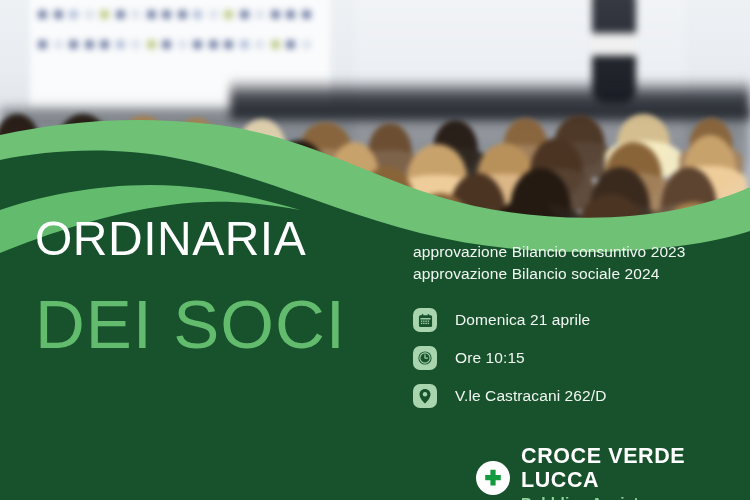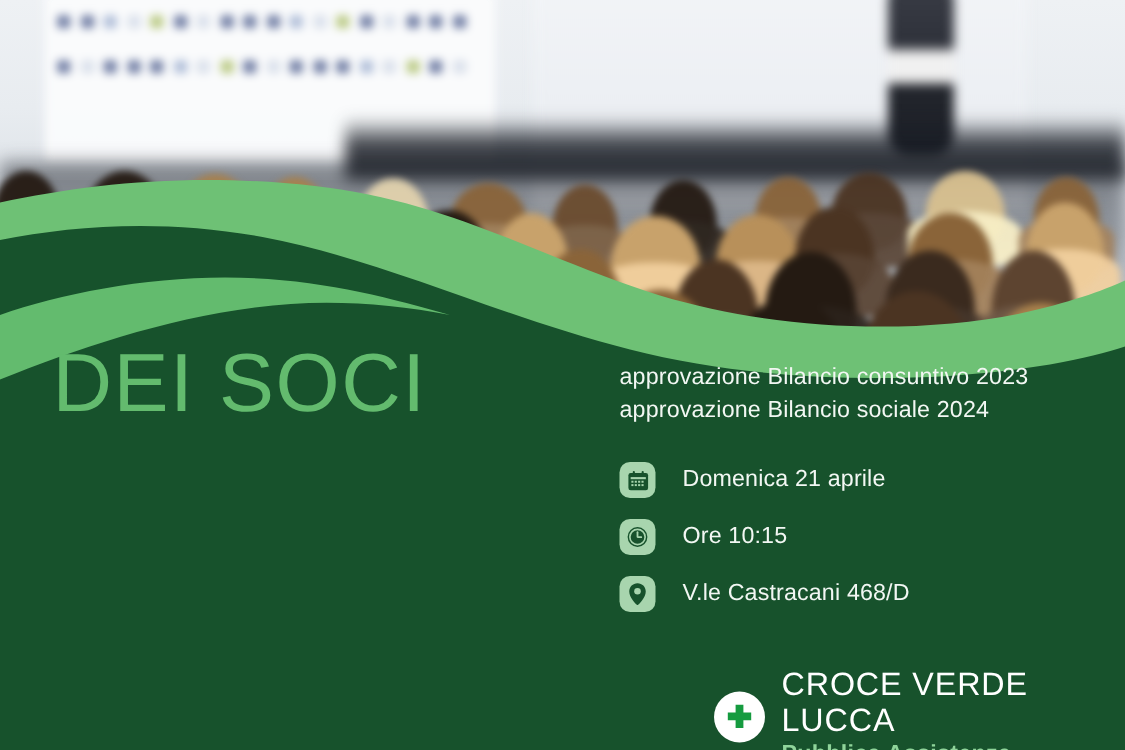--- a/index.html
+++ b/index.html
@@ -65,22 +65,22 @@
   
   .wave{position:absolute;left:0;top:0;width:750px;height:500px;}
 
   
   .headline{position:absolute;left:35px;top:214px;width:380px;}
   .headline .l1,.headline .l2{
     display:block;color:#ffffff;font-size:48px;line-height:50px;
     letter-spacing:.5px;font-weight:400;
   }
   .headline .l3{
-    display:block;color:#63BB6E;font-size:55px;line-height:74px;
-    letter-spacing:1px;font-weight:400;margin-top:4px;
+    display:block;color:#63BB6E;font-size:69px;line-height:74px;
+    letter-spacing:1px;font-weight:400;margin-top:24px;
   }
 
   
   .right{position:absolute;left:413px;top:231px;width:320px;}
   .odg-badge{
     display:inline-block;background:#4E9A62;color:#D9F0DC;
     font-style:italic;font-size:14px;font-weight:400;
     padding:5px 13px 6px 13px;border-radius:13px;letter-spacing:.2px;
   }
   .agenda{margin-top:10px;}
@@ -99,21 +99,21 @@
   }
 
   
   .logo{position:absolute;left:476px;top:444px;display:flex;align-items:center;}
   .logo-mark{
     width:34px;height:34px;border-radius:50%;background:#ffffff;
     display:flex;align-items:center;justify-content:center;flex:0 0 auto;
   }
   .logo-text{margin-left:11px;}
   .logo-text .t1{
-    display:block;color:#ffffff;font-size:21.5px;font-weight:normal;
+    display:block;color:#ffffff;font-size:21.5px;font-weight:bold;
     letter-spacing:.6px;line-height:24px;
   }
   .logo-text .t2{
     display:block;color:#8FD49A;font-size:15.5px;font-weight:bold;
     letter-spacing:.2px;line-height:19px;margin-top:1px;
   }
 </style>
 </head>
 <body>
 
@@ -228,20 +228,21 @@
              L750,500 L0,500 Z"></path>
 
     <path fill="#63BB6E" d="M0,210
              C 40,196 95,185 150,185
              C 210,185 258,198 300,210
              C 258,202 214,199 170,205
              C 108,213 50,233 0,253 Z"></path>
   </svg>
 
   <div class="headline">
+    <span class="l2">ORDINARIA</span>
     <span class="l3">DEI SOCI</span>
   </div>
 
   <div class="right">
 
 
     <div class="agenda">
       <div>approvazione Bilancio consuntivo 2023</div>
       <div>approvazione Bilancio sociale 2024</div>
     </div>
@@ -282,21 +283,21 @@
         <span class="info-text">Ore 10:15</span>
       </div>
 
       <div class="info-row">
         <span class="info-icon">
           <svg width="14" height="16" viewBox="0 0 14 16" fill="none">
             <path d="M7 .9C3.9.9 1.5 3.3 1.5 6.3c0 3.9 4.3 8.2 5.1 8.9.2.2.6.2.8 0 .8-.7 5.1-5 5.1-8.9C12.5 3.3 10.1.9 7 .9z" fill="#17522C"></path>
             <circle cx="7" cy="6.2" r="2.2" fill="#A8D5AE"></circle>
           </svg>
         </span>
-        <span class="info-text">V.le Castracani 468/D</span>
+        <span class="info-text">V.le Castracani 262/D</span>
       </div>
 
     </div>
   </div>
 
   <div class="logo">
     <span class="logo-mark">
       <svg width="22" height="22" viewBox="0 0 22 22" fill="none">
         <path d="M8.4 1.2h5.2v5.2h5.2v5.2h-5.2v5.2H8.4v-5.2H3.2V6.4h5.2z" fill="#159B3F" transform="translate(0,1.6)"></path>
       </svg>

